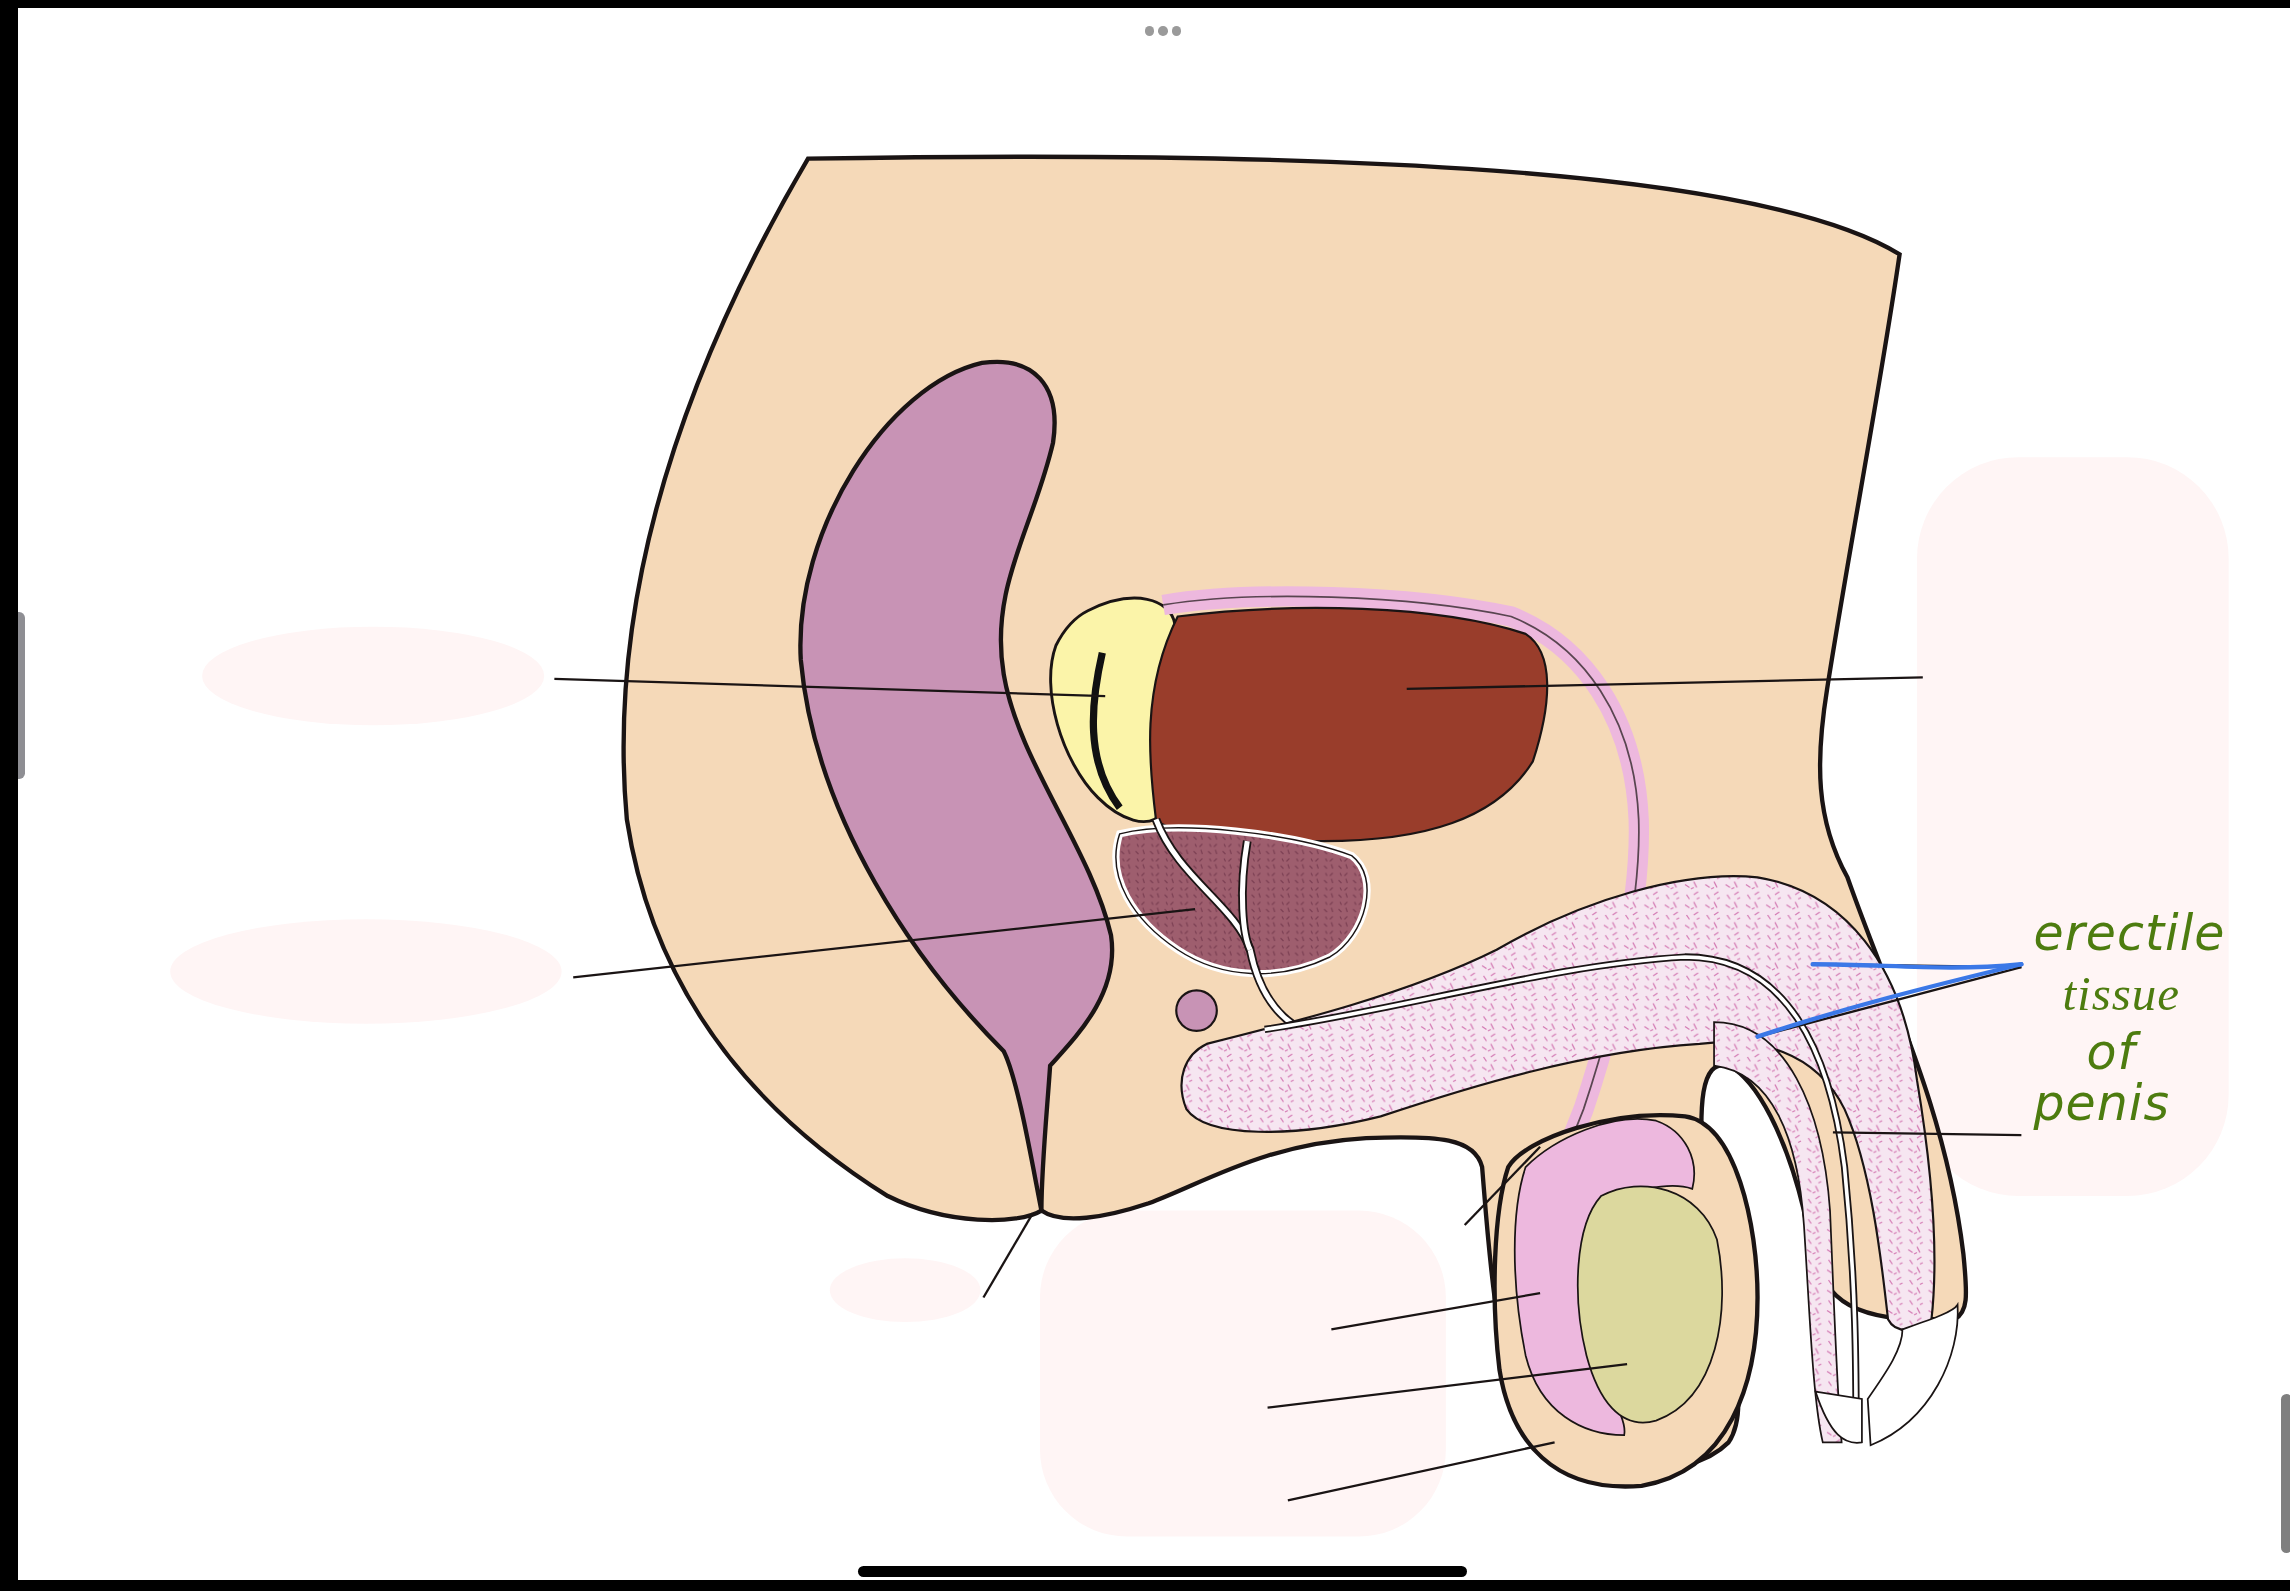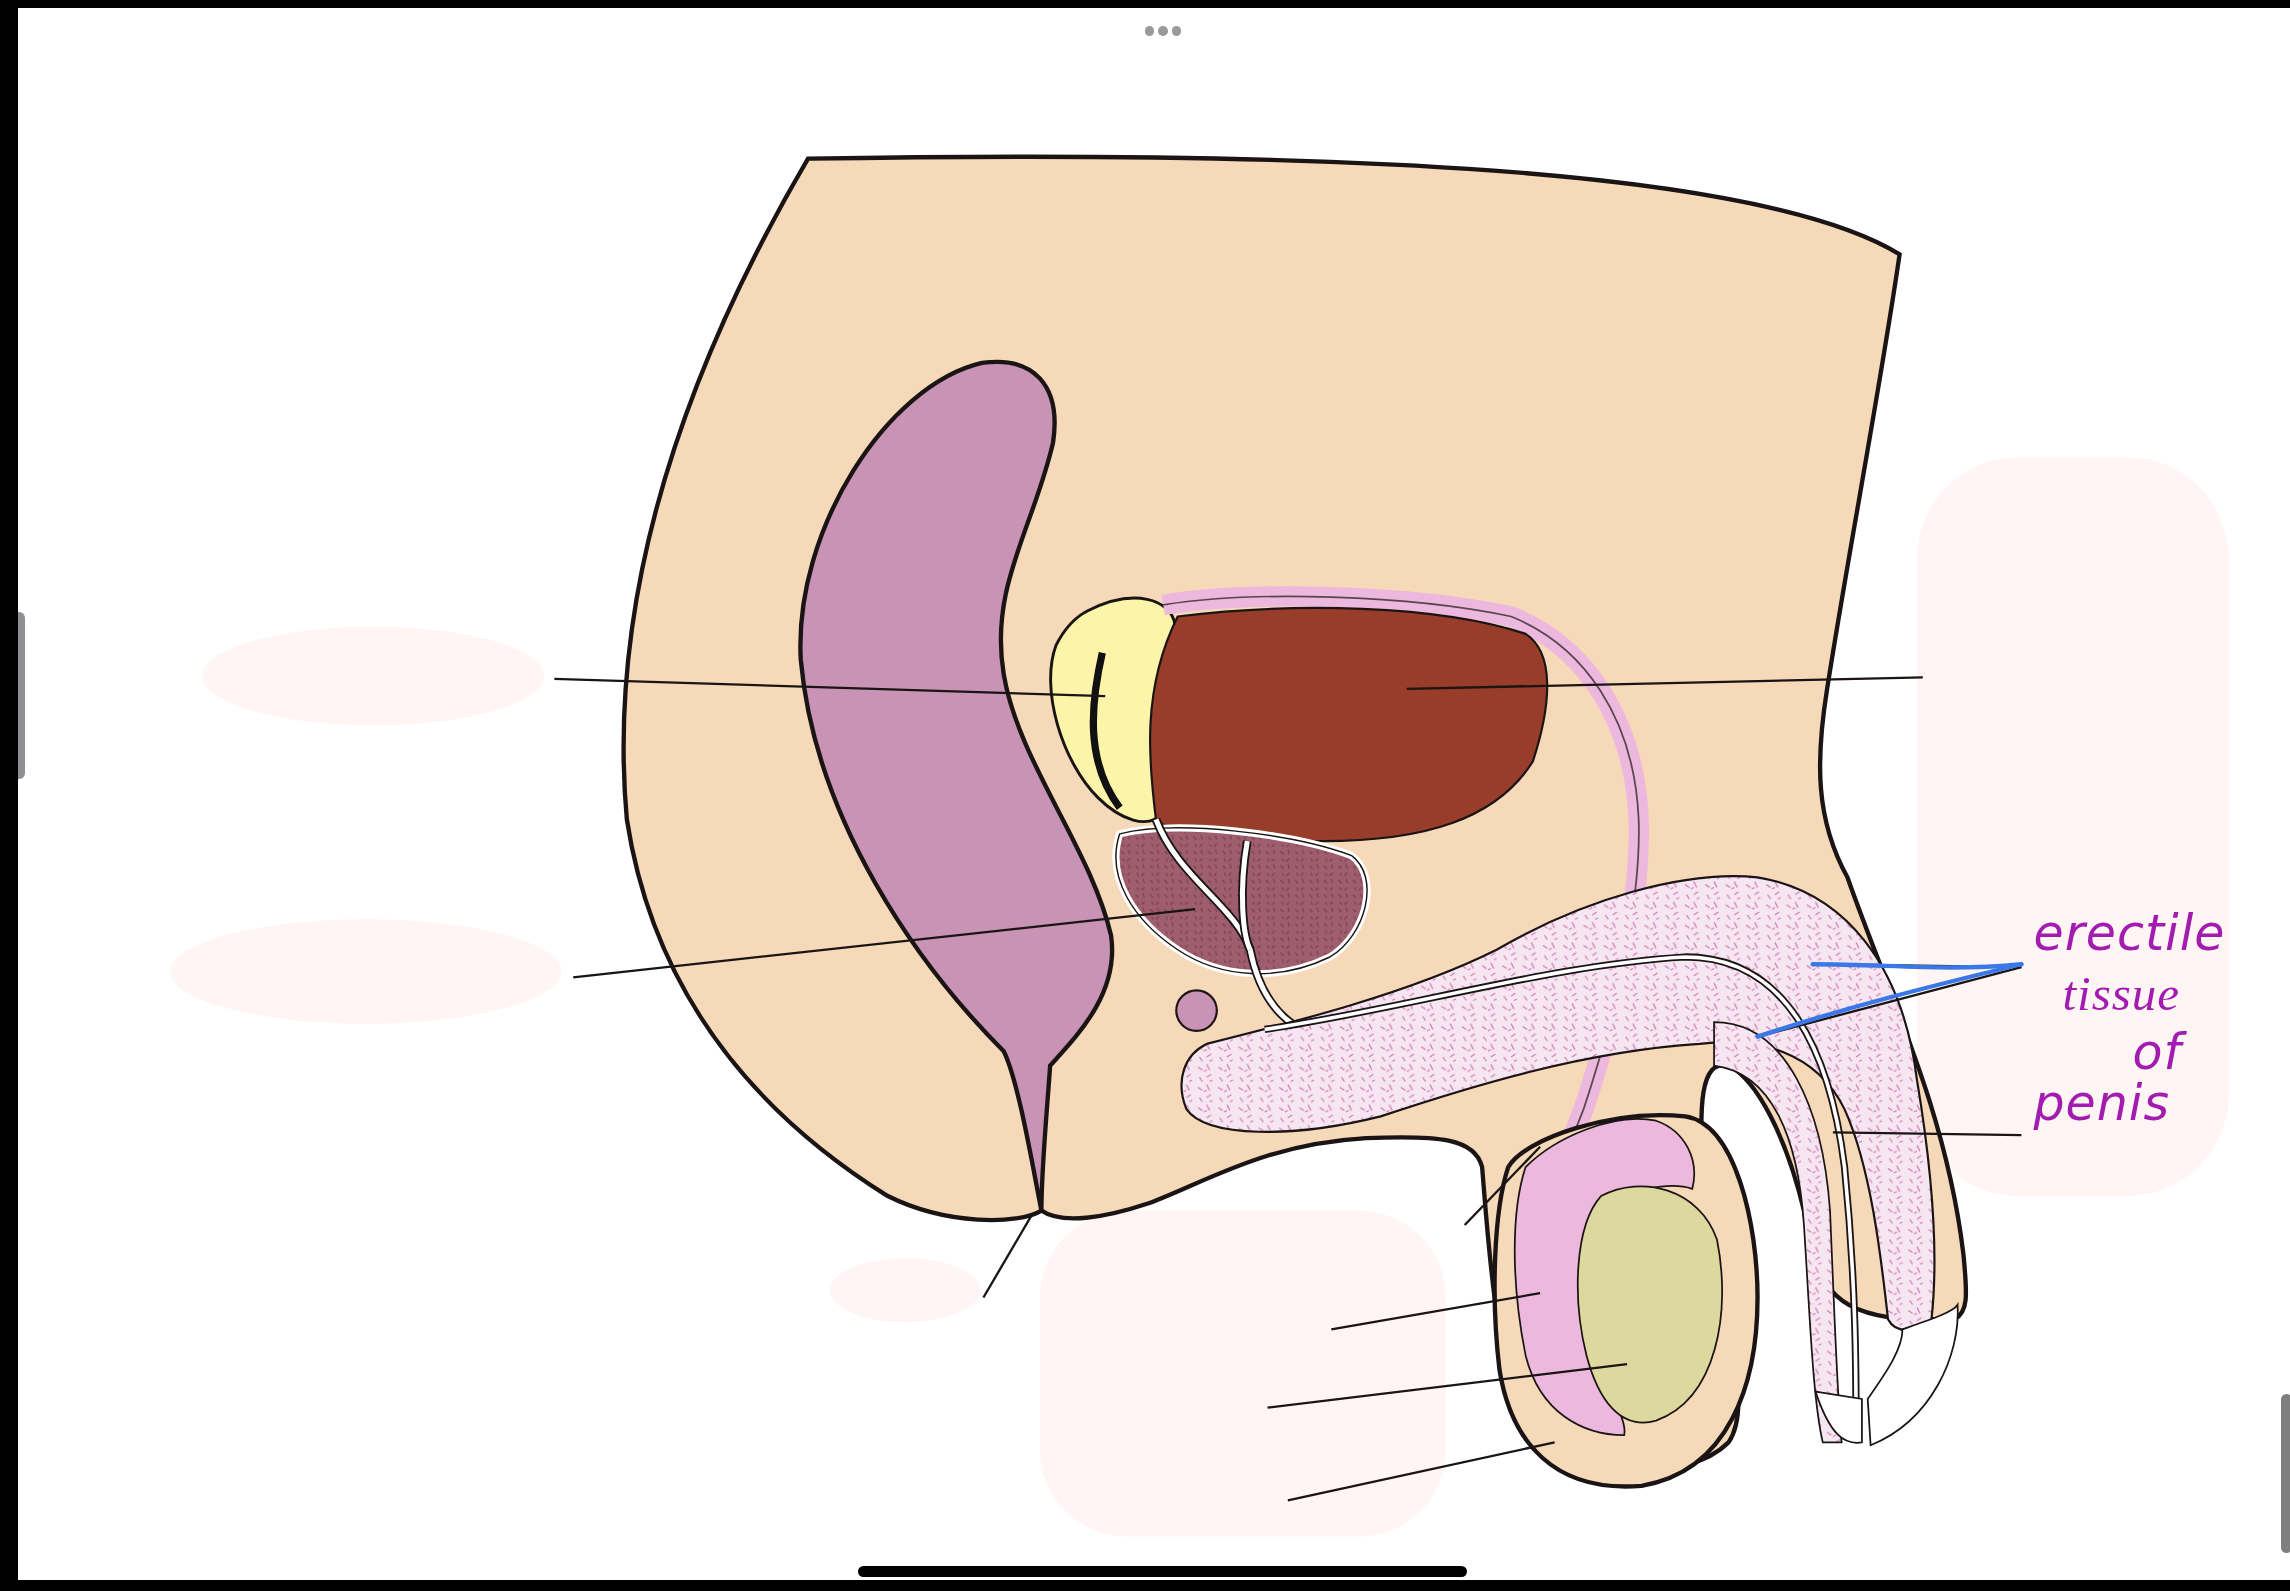--- a/index.html
+++ b/index.html
@@ -27,21 +27,21 @@
   .home-indicator {
     position: absolute; left: 840px; top: 1558px; width: 609px; height: 11.6px;
     background: #000; border-radius: 5.8px;
   }
   .scroll-thumb {
     position: absolute; left: 2263px; top: 1386px; width: 11.6px; height: 159px;
     background: #7f7f7f; border-radius: 5.8px;
   }
   svg.diagram { position: absolute; left: 0; top: 0; }
   .annotation {
-    position: absolute; color: #a21caf;
+    position: absolute; color: #4d7c0f;
     font-family: "DejaVu Sans", sans-serif; font-style: italic;
     font-size: 49px; line-height: 1; letter-spacing: 1px;
     white-space: nowrap;
   }
 </style>
 </head>
 <body>
 
 <div class="frame-top"></div>
 <div class="frame-left"></div>
@@ -165,20 +165,20 @@
 
     <g stroke="#3B78E7" stroke-width="3" fill="none" stroke-linecap="round">
       <path d="M1238 660 C 1290 660 1330 665 1382 660"></path>
       <path d="M1200 710 C 1260 690 1320 675 1382 660"></path>
     </g>
   </svg>
 
   <div class="annotation" style="left:2016px; top:901px;">
     <div style="margin-left:0;">erectile</div>
     <div style="margin-left:29px; margin-top:11.6px;font-family:Liberation Serif, serif;">tissue</div>
-    <div style="margin-left:99px; margin-top:9.7px;">of</div>
+    <div style="margin-left:53px; margin-top:9.7px;">of</div>
     <div style="margin-top:1.9px;">penis</div>
   </div>
 
   <div class="scroll-thumb"></div>
   <div class="home-indicator"></div>
 </div>
 
 
 </body></html>

